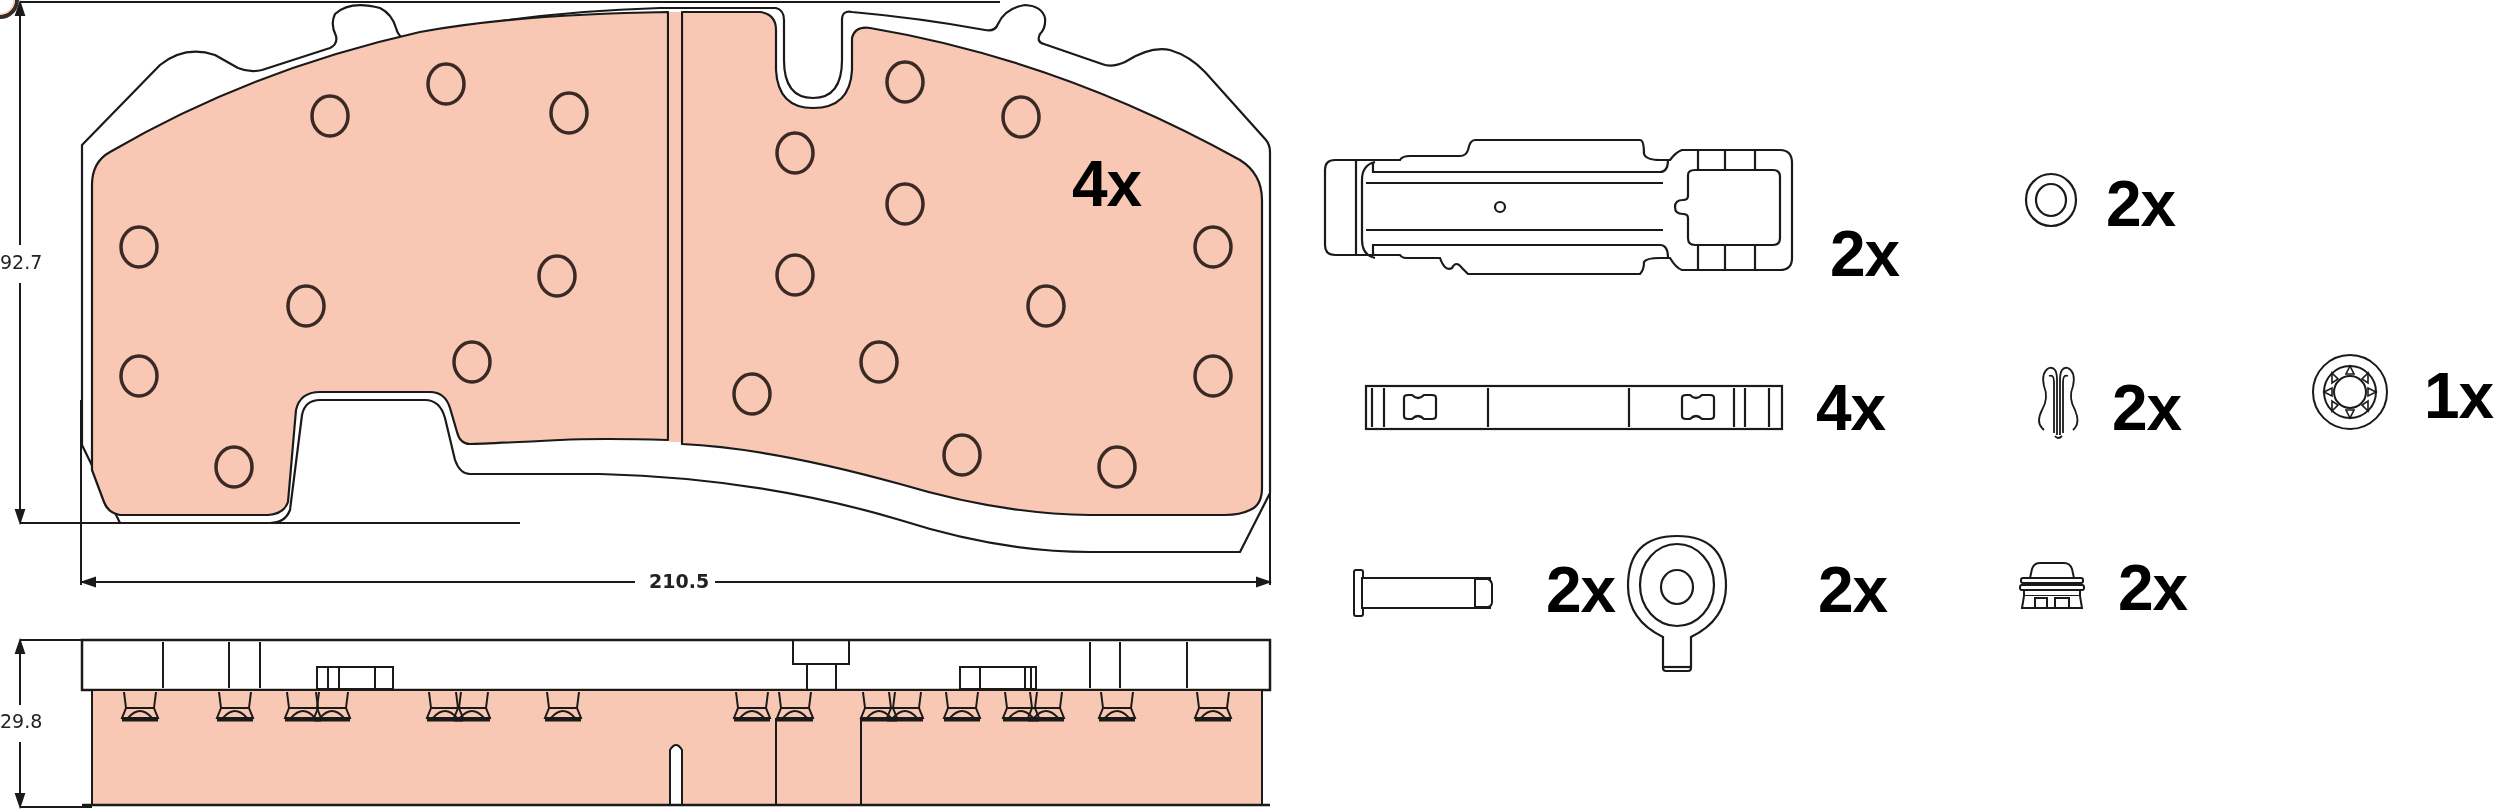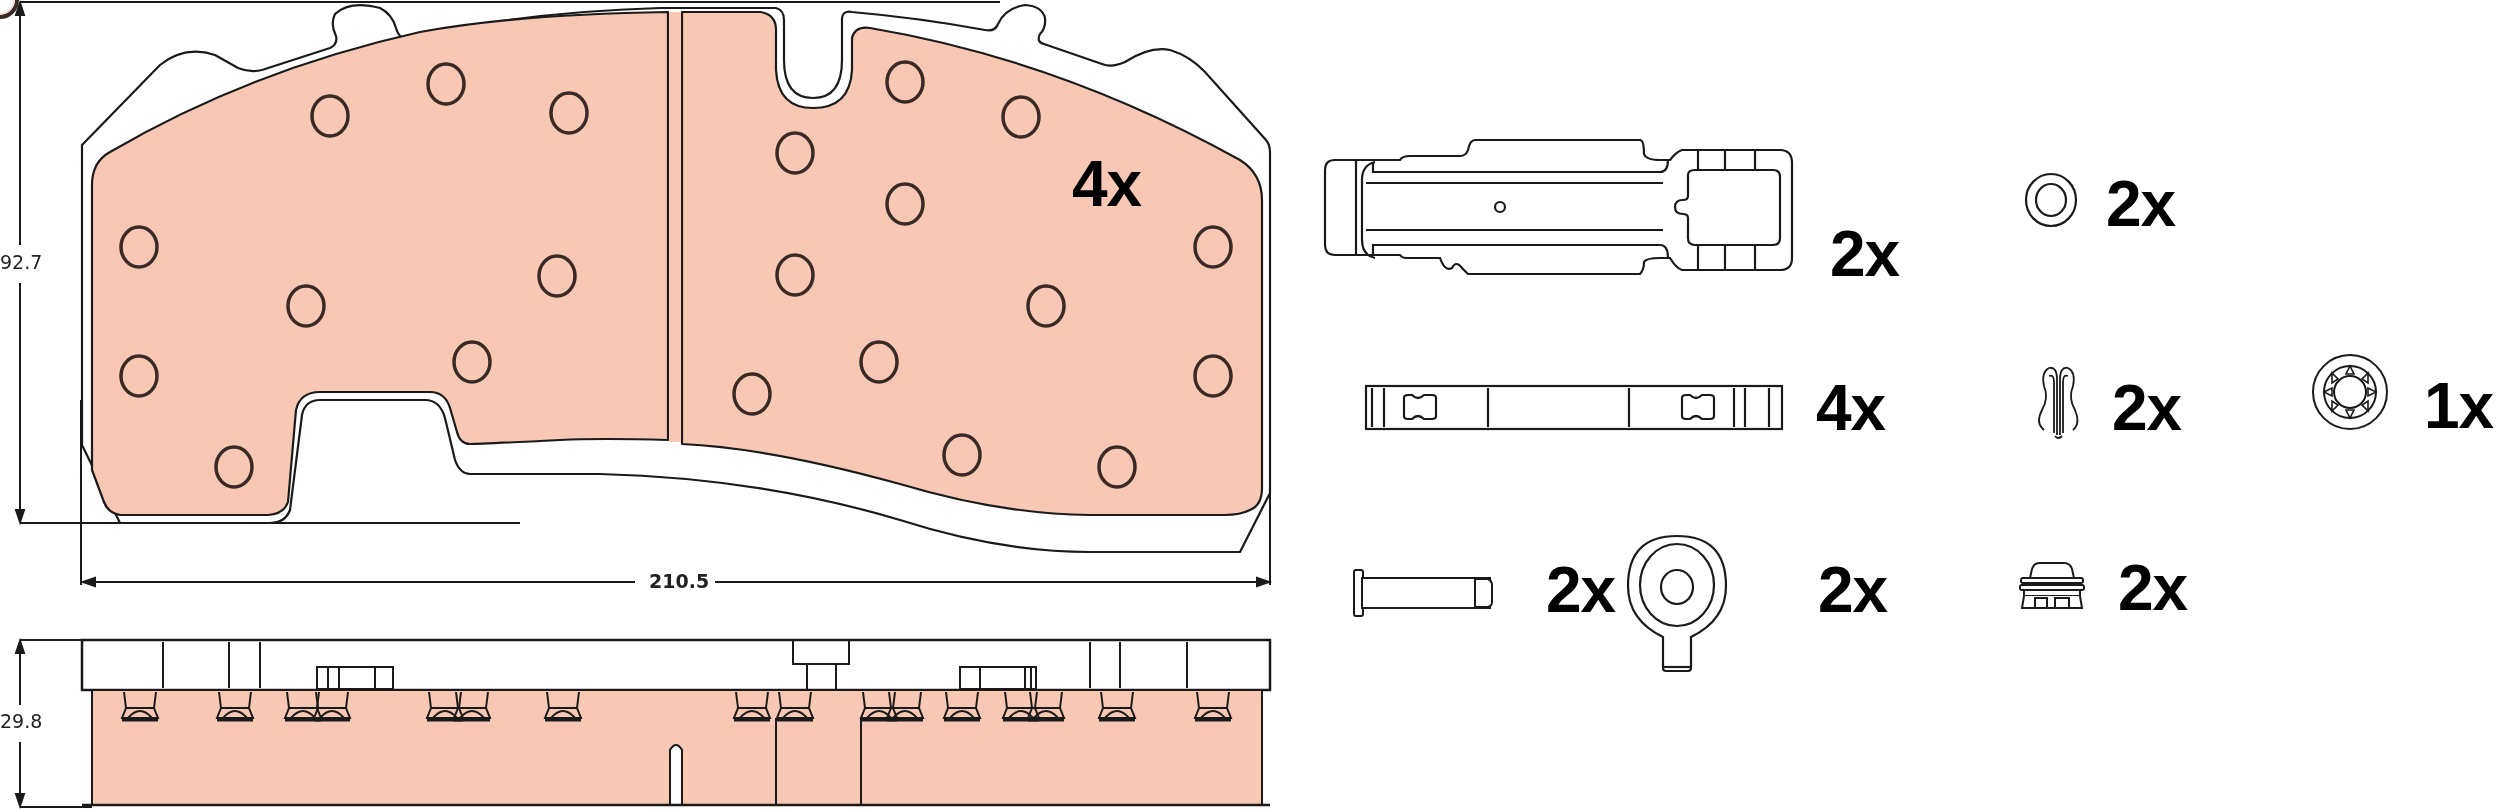--- a/index.html
+++ b/index.html
@@ -439,16 +439,16 @@
 <div class="dim-label" style="left:-4px; top:253px;">92.7</div>
 <div class="dim-label" style="left:645px; top:572px;font-weight:bold;">210.5</div>
 <div class="dim-label" style="left:-4px; top:712px;">29.8</div>
 
 <div class="qty" style="left:1072px; top:152px;">4x</div>
 
 <div class="qty" style="left:1830px; top:222px;">2x</div>
 <div class="qty" style="left:2106px; top:172px;">2x</div>
 <div class="qty" style="left:1816px; top:376px;">4x</div>
 <div class="qty" style="left:2112px; top:376px;">2x</div>
-<div class="qty" style="left:2424px; top:374px;">1x</div>
+<div class="qty" style="left:2424px; top:364px;">1x</div>
 <div class="qty" style="left:1546px; top:558px;">2x</div>
 <div class="qty" style="left:1818px; top:558px;">2x</div>
 <div class="qty" style="left:2118px; top:556px;">2x</div>
 
 </body></html>

